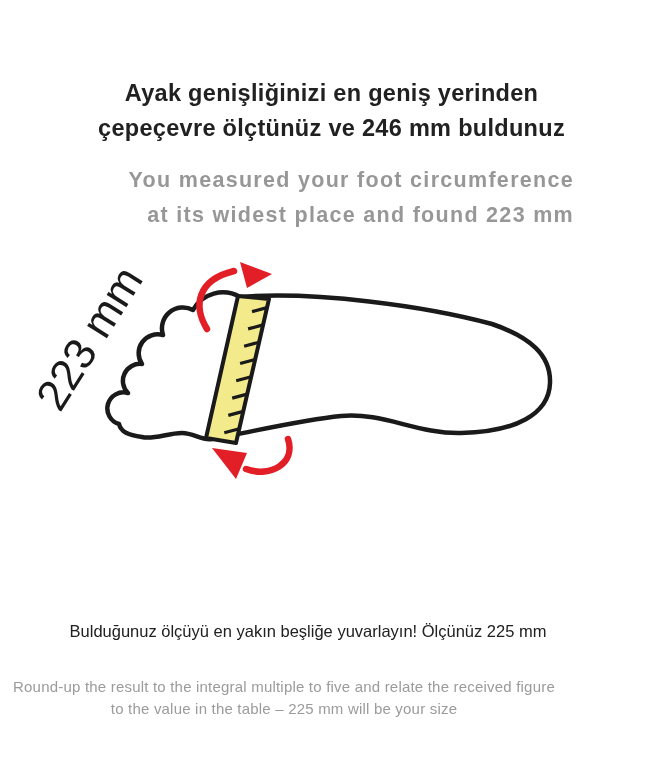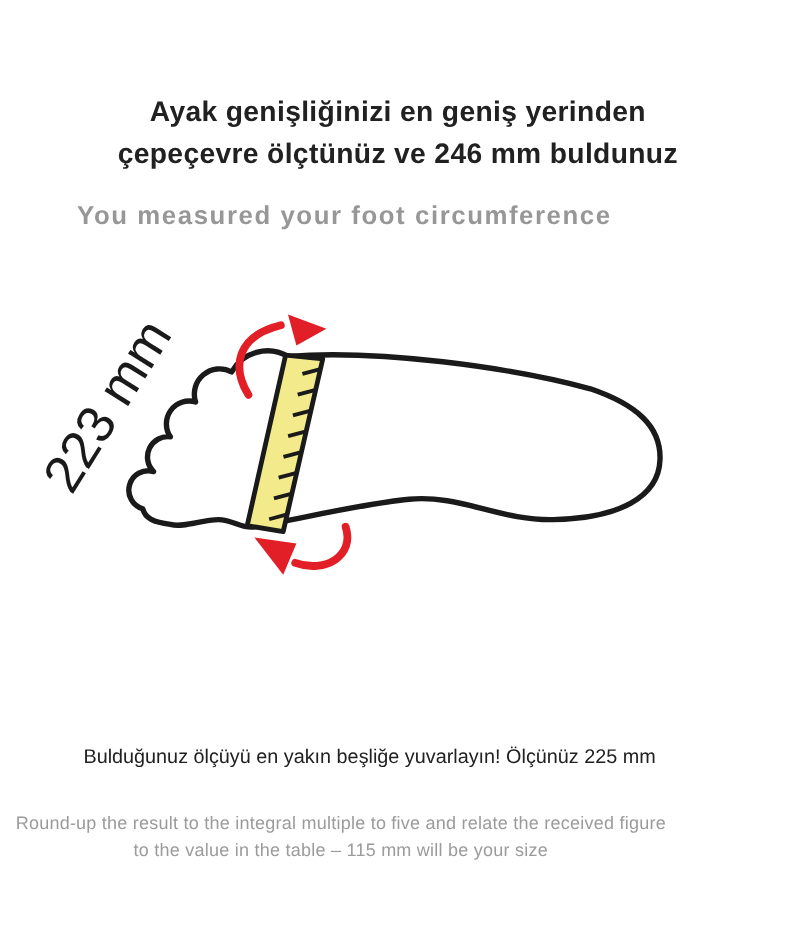--- a/index.html
+++ b/index.html
@@ -11,21 +11,21 @@
     font-family:"Liberation Sans", sans-serif;
   }
   .heading-tr{
     position:absolute;top:76px;left:0;width:663px;
     text-align:center;
     font-size:23.5px;font-weight:bold;line-height:35px;
     color:#212121;letter-spacing:0.3px;
   }
   .heading-en{
     position:absolute;top:163px;left:0;width:574px;
-    text-align:center;
+    text-align:right;
     font-size:21.5px;font-weight:bold;line-height:35px;
     color:#979797;letter-spacing:1.3px;
   }
   .illustration{
     position:absolute;top:240px;left:0;width:663px;height:310px;
   }
   .footer-tr{
     position:absolute;top:620px;left:0;width:616px;
     text-align:center;
     font-size:16.5px;font-weight:normal;line-height:22px;
@@ -49,20 +49,21 @@
 
 <div class="page">
 
   <div class="heading-tr">
     <span class="line">Ayak genişliğinizi en geniş yerinden</span>
     <span class="line">çepeçevre ölçtünüz ve 246 mm buldunuz</span>
   </div>
 
   <div class="heading-en">
     <span class="line">You measured your foot circumference</span>
+    <span class="line">at its widest place and found 223 mm</span>
   </div>
 
   <div class="illustration">
     <svg width="663" height="310" viewBox="0 0 663 310">
 
       <path d="M 240,57
                C 315,51 425,66 492,84
                C 530,97 551,115 550,143
                C 549,174 516,192 461,193
                C 417,194 383,172 341,176
@@ -96,16 +97,16 @@
       <text class="meas-label" transform="translate(102,106) rotate(-58)" text-anchor="middle" fill="#1a1a1a">223 mm</text>
     </svg>
   </div>
 
   <div class="footer-tr">
     <span class="line">Bulduğunuz ölçüyü en yakın beşliğe yuvarlayın! Ölçünüz 225 mm</span>
   </div>
 
   <div class="footer-en">
     <span class="line">Round-up the result to the integral multiple to five and relate the received figure</span>
-    <span class="line">to the value in the table – 115 mm will be your size</span>
+    <span class="line">to the value in the table – 225 mm will be your size</span>
   </div>
 
 </div>
 
 </body></html>

